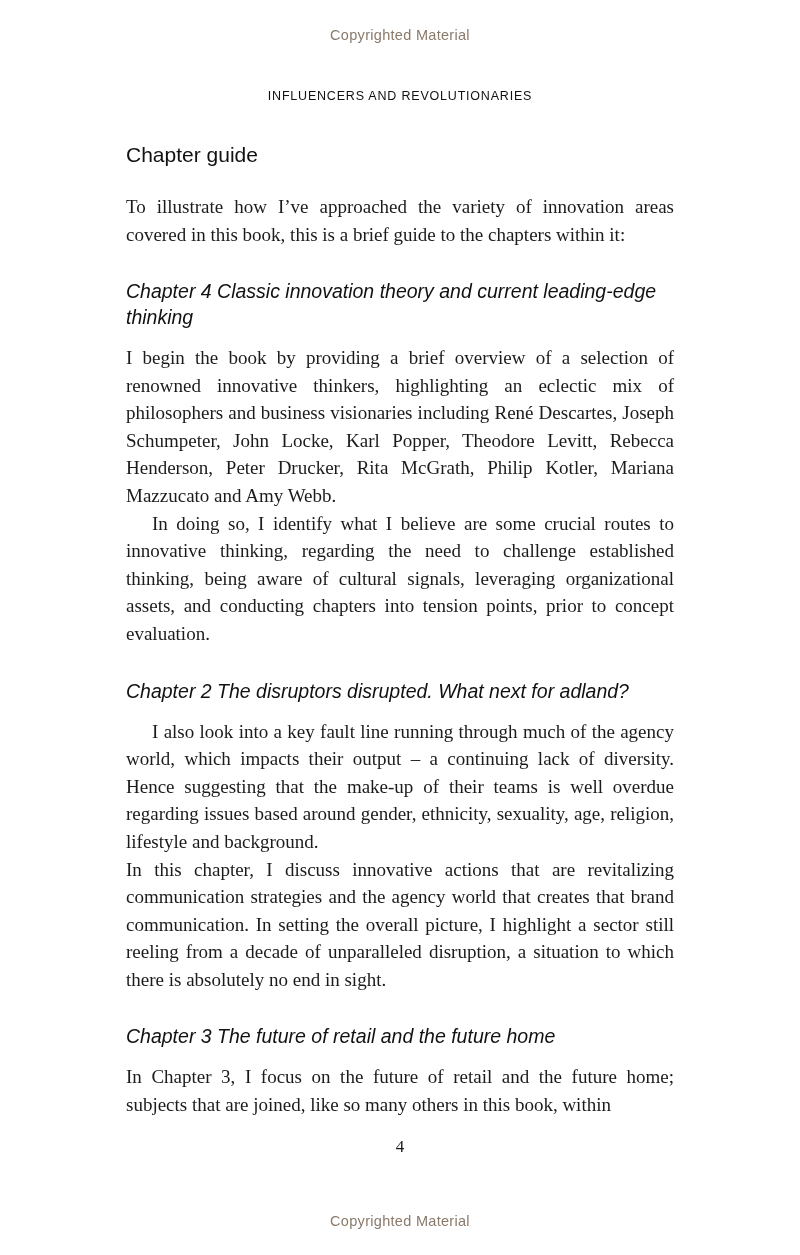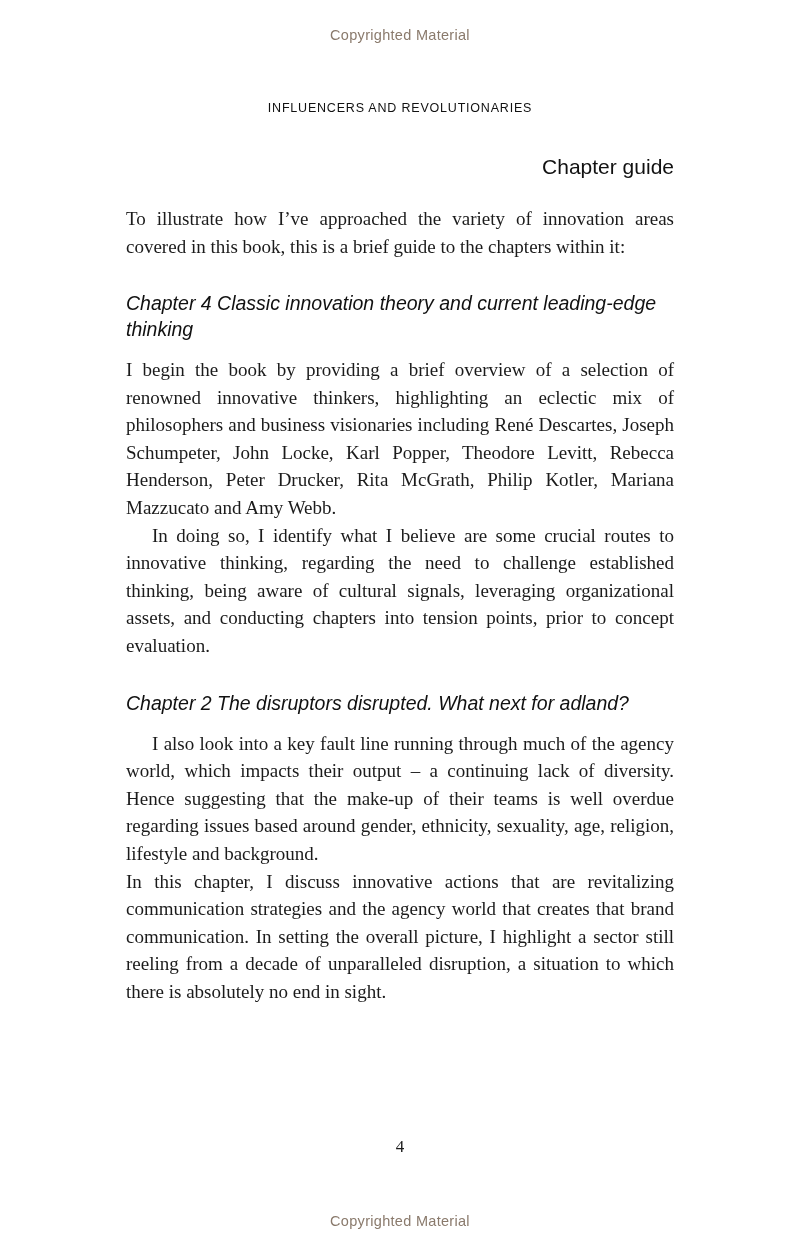--- a/index.html
+++ b/index.html
@@ -19,39 +19,38 @@
     }
     .copyright-top {
       padding-top: 27px;
       text-align: center;
       font-family: "Liberation Sans", sans-serif;
       font-size: 14.5px;
       color: #8a7a6c;
       letter-spacing: 0.3px;
     }
     .running-header {
-      margin-top: 58px;
+      margin-top: 46px;
       text-align: center;
       font-family: "Liberation Sans", sans-serif;
       font-size: 12.5px;
       letter-spacing: 0.8px;
       color: #111111;
       font-weight: 400;
     }
     .content {
       width: 548px;
       margin: 0 auto;
     }
     .chapter-title {
       margin: 40px 0 0 0;
       font-family: "Liberation Sans", sans-serif;
       font-size: 21px;
       font-weight: 500;
       color: #111111;
-      text-align: right;
     }
     .intro {
       margin-top: 26px;
       font-size: 19px;
       line-height: 27.5px;
       text-align: justify;
       color: #1b1b1b;
     }
     .section-heading {
       margin: 30px 0 14px 0;
@@ -114,20 +113,24 @@
       <p class="body-para">I begin the book by providing a brief overview of a selection of renowned innovative thinkers, highlighting an eclectic mix of philosophers and business visionaries including René Descartes, Joseph Schumpeter, John Locke, Karl Popper, Theodore Levitt, Rebecca Henderson, Peter Drucker, Rita McGrath, Philip Kotler, Mariana Mazzucato and Amy Webb.</p>
       <p class="body-para indent">In doing so, I identify what I believe are some crucial routes to innovative thinking, regarding the need to challenge established thinking, being aware of cultural signals, leveraging organizational assets, and conducting chapters into tension points, prior to concept evaluation.</p>
     </div>
 
     <div>
       <h2 class="section-heading">Chapter 2 The disruptors disrupted. What next for adland?</h2>
       <p class="body-para indent">I also look into a key fault line running through much of the agency world, which impacts their output – a continuing lack of diversity. Hence suggesting that the make-up of their teams is well overdue regarding issues based around gender, ethnicity, sexuality, age, religion, lifestyle and background.</p>
       <p class="body-para">In this chapter, I discuss innovative actions that are revitalizing communication strategies and the agency world that creates that brand communication. In setting the overall picture, I highlight a sector still reeling from a decade of unparalleled disruption, a situation to which there is absolutely no end in sight.</p>
     </div>
 
+    <div>
+      <h2 class="section-heading">Chapter 3 The future of retail and the future home</h2>
+      <p class="body-para">In Chapter 3, I focus on the future of retail and the future home; subjects that are joined, like so many others in this book, within</p>
+    </div>
 
   </div>
 
   <div class="page-number">4</div>
 
   <div class="copyright-bottom">Copyrighted Material</div>
 
 </div>
 
 </body></html>

